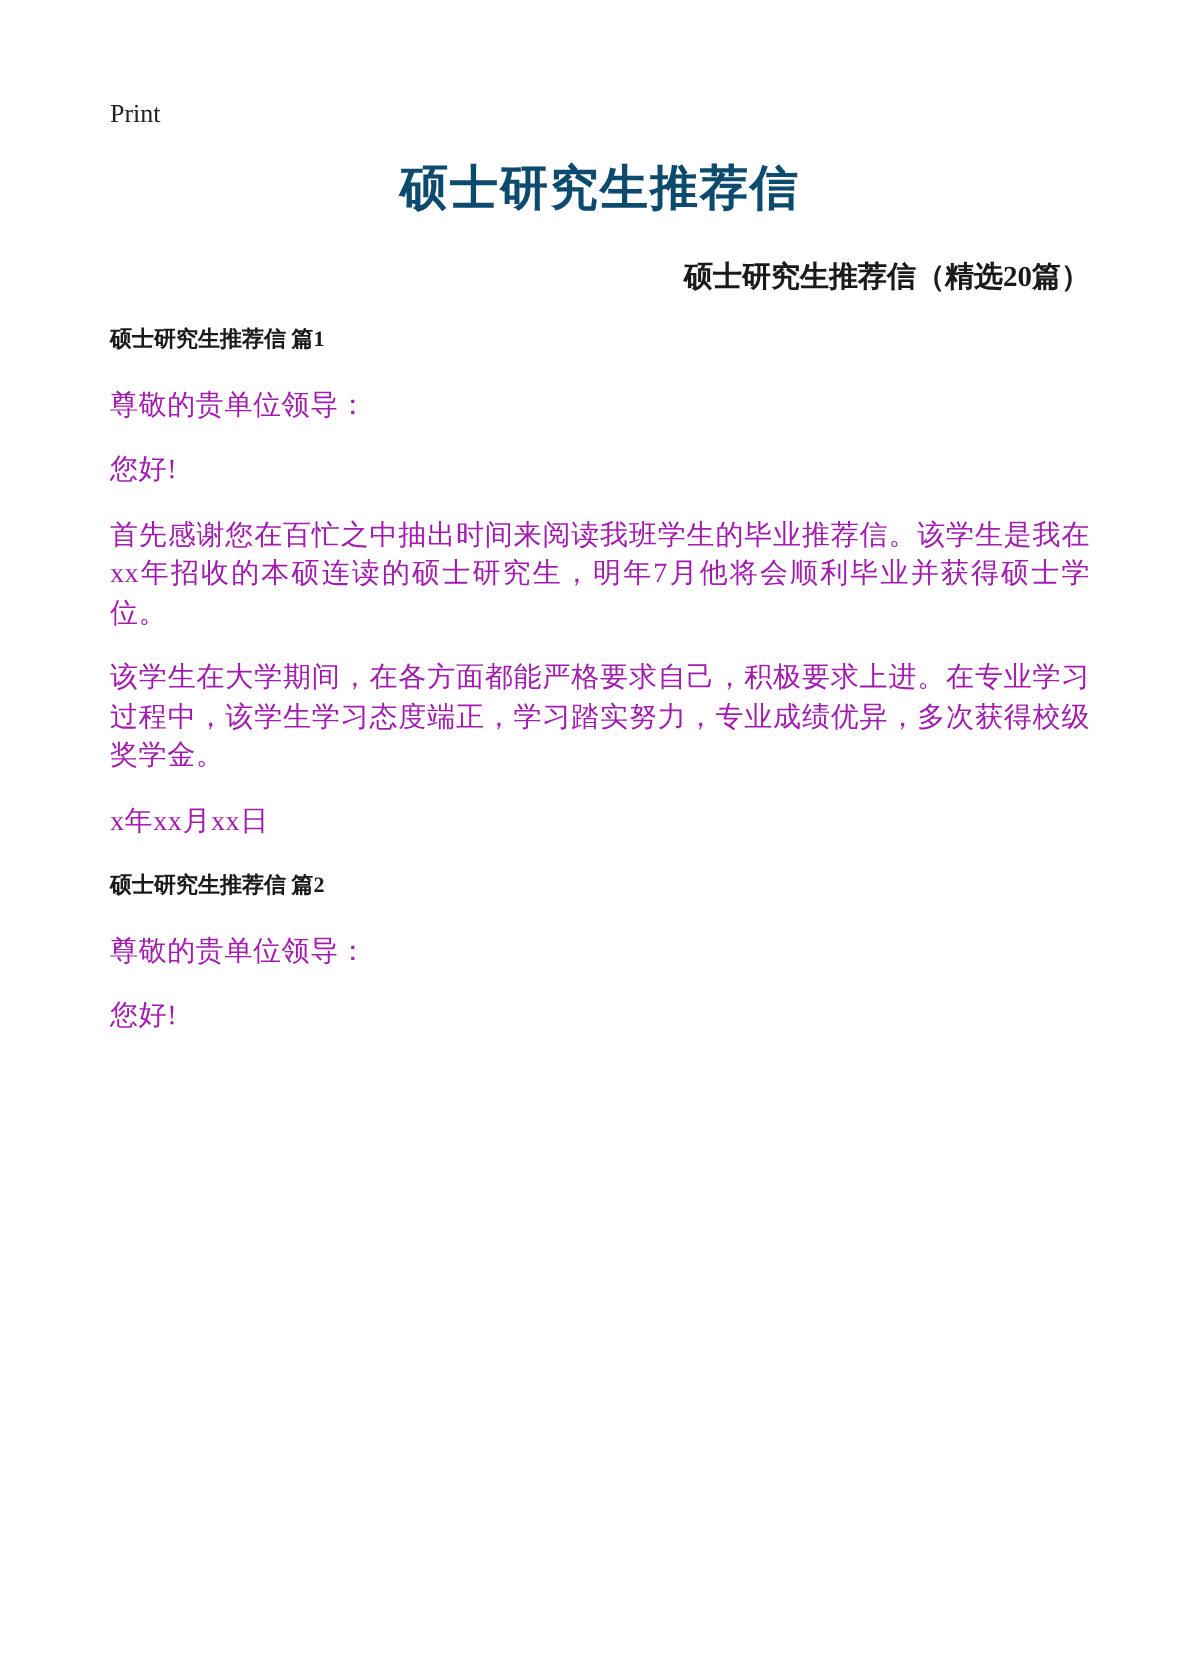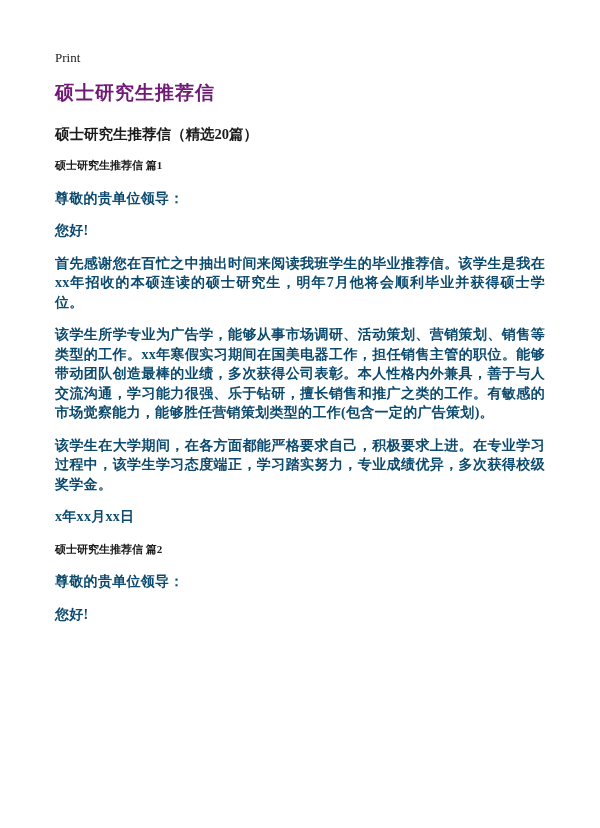--- a/index.html
+++ b/index.html
@@ -21,49 +21,50 @@
     padding: 48px 55px 0 55px;
   }
   .print-link {
     font-size: 13px;
     color: #222222;
     margin: 0 0 16px 0;
     cursor: pointer;
     display: inline-block;
   }
   .doc-title {
-    font-size: 19px;
+    font-size: 24px;
     font-weight: bold;
-    color: #701a75;
+    color: #0c4a6e;
+    text-align: center;
     margin: 0 0 21px 0;
     line-height: 1.2;
     letter-spacing: 1px;
   }
   .doc-subtitle {
     font-size: 14.5px;
     font-weight: bold;
     color: #1a1a1a;
     margin: 0 0 0 0;
     line-height: 1.2;
+    text-align: right;
   }
   .section-heading {
     font-size: 11px;
     font-weight: bold;
     color: #1a1a1a;
     margin: 13px 0 13px 0;
     line-height: 19.5px;
   }
   .para {
     font-size: 14px;
     line-height: 19.5px;
-    color: #0c4a6e;
+    color: #a21caf;
     margin: 0 0 13px 0;
     text-align: justify;
     letter-spacing: 0.3px;
-    font-weight: bold;
   }
 </style>
 </head>
 <body>
 
 <div class="page">
 
   <div class="print-link">Print</div>
 
   <h1 class="doc-title">硕士研究生推荐信</h1>
@@ -72,21 +73,20 @@
 
   
   <h3 class="section-heading">硕士研究生推荐信 篇1</h3>
 
   <p class="para">尊敬的贵单位领导：</p>
 
   <p class="para">您好!</p>
 
   <p class="para">首先感谢您在百忙之中抽出时间来阅读我班学生的毕业推荐信。该学生是我在xx年招收的本硕连读的硕士研究生，明年7月他将会顺利毕业并获得硕士学位。</p>
 
-  <p class="para">该学生所学专业为广告学，能够从事市场调研、活动策划、营销策划、销售等类型的工作。xx年寒假实习期间在国美电器工作，担任销售主管的职位。能够带动团队创造最棒的业绩，多次获得公司表彰。本人性格内外兼具，善于与人交流沟通，学习能力很强、乐于钻研，擅长销售和推广之类的工作。有敏感的市场觉察能力，能够胜任营销策划类型的工作(包含一定的广告策划)。</p>
 
   <p class="para">该学生在大学期间，在各方面都能严格要求自己，积极要求上进。在专业学习过程中，该学生学习态度端正，学习踏实努力，专业成绩优异，多次获得校级奖学金。</p>
 
 
 
 
   <p class="para">x年xx月xx日</p>
 
   
   <h3 class="section-heading">硕士研究生推荐信 篇2</h3>

